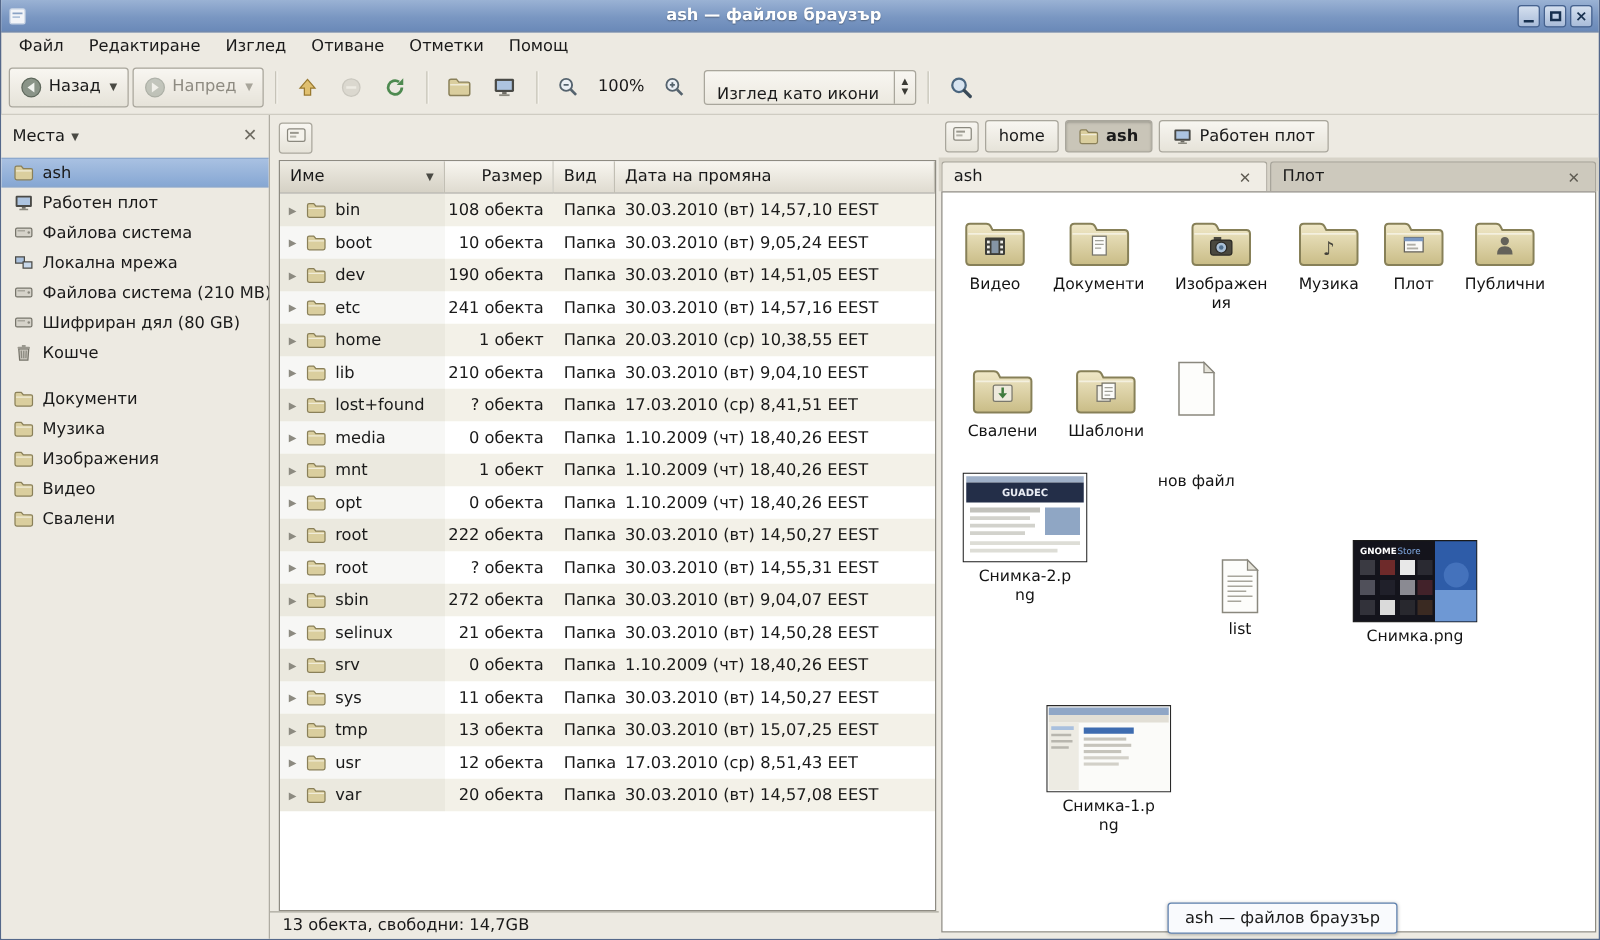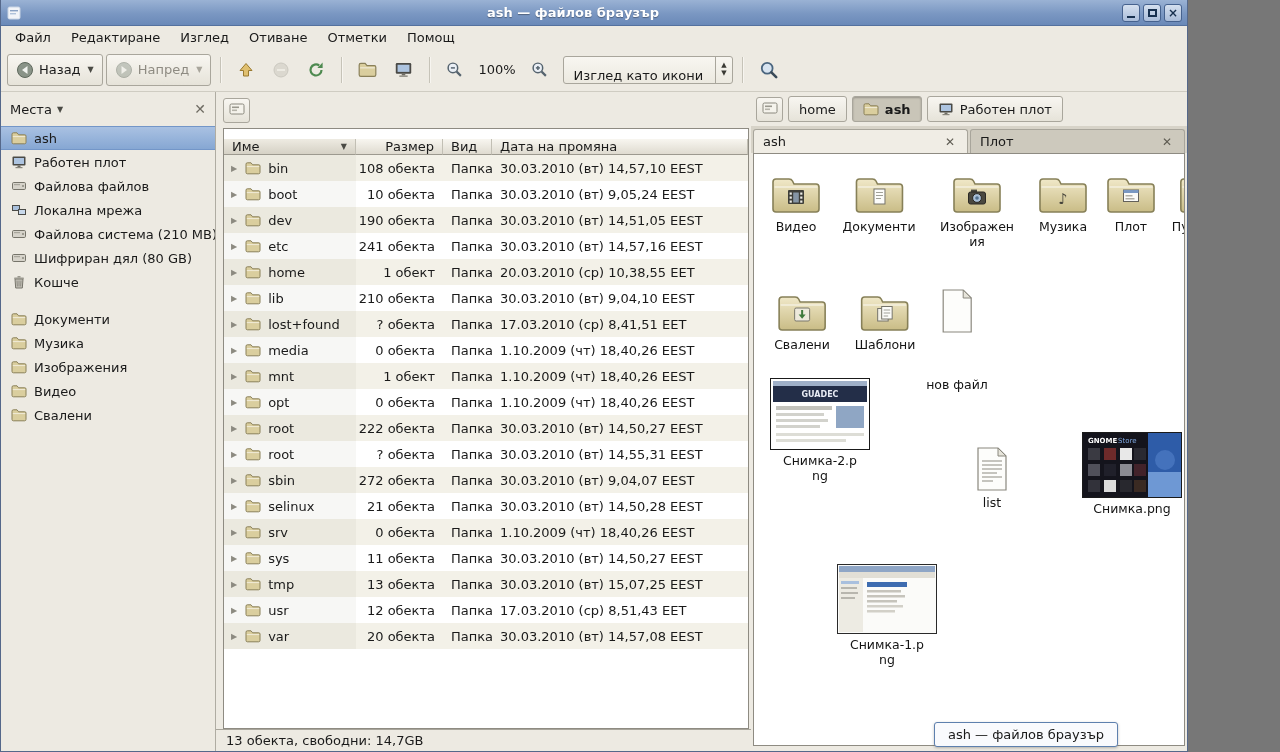--- a/index.html
+++ b/index.html
@@ -1,18 +1,18 @@
 <!DOCTYPE html>
 <html><head>
 <meta charset="utf-8">
 <style>
 *{box-sizing:border-box;margin:0;padding:0;}
 html,body{width:1280px;height:752px;overflow:hidden;}
 body{font-family:"DejaVu Sans","Liberation Sans",sans-serif;font-size:13px;color:#1a1a1a;background:#777;}
-.window{position:relative;width:1188px;height:752px;background:#EDEAE2;display:flex;flex-direction:column;border:1px solid #55688A;border-top:none;}
+.window{position:relative;width:1280px;height:752px;background:#EDEAE2;display:flex;flex-direction:column;border:1px solid #55688A;border-top:none;}
 
 .titlebar{height:26px;flex:0 0 26px;background:linear-gradient(#9AB2D4 0%,#7A97C2 55%,#6A89B8 100%);display:flex;align-items:center;padding:0 5px;border-bottom:1px solid #54719E;}
 .titlebar .title{flex:1;text-align:center;color:#fff;font-weight:bold;font-size:13px;text-shadow:0 1px 1px rgba(0,0,0,.35);white-space:nowrap;overflow:hidden;}
 .titlebar-icon{width:18px;height:18px;display:inline-flex;align-items:center;}
 .winbtns{display:flex;gap:3px;}
 .winbtn{width:18px;height:18px;border-radius:3px;background:linear-gradient(#D5E0EF,#A9BCD9);border:1px solid #46628E;display:flex;align-items:center;justify-content:center;color:#17304F;font-size:12px;font-weight:bold;line-height:1;cursor:default;}
 .gl-min{width:8px;height:2px;background:#17304F;margin-top:9px;}
 .gl-max{width:9px;height:8px;border:2px solid #17304F;}
 
 .menubar{height:22px;flex:0 0 22px;display:flex;align-items:center;padding:0 4px;}
@@ -44,21 +44,21 @@
 .places{flex:1;overflow:hidden;}
 .place{height:24px;display:flex;align-items:center;gap:7px;padding-left:10px;white-space:nowrap;}
 .place.selected{background:linear-gradient(#A9C1E2,#86A7D3);border-top:1px solid #7396C8;border-bottom:1px solid #7396C8;}
 .places-sep{height:13px;}
 .pi{display:inline-flex;align-items:center;width:16px;flex:0 0 16px;}
 
 .pane-mid{width:535px;flex:0 0 535px;display:flex;flex-direction:column;min-height:0;}
 .minibar{height:36px;flex:0 0 36px;display:flex;align-items:center;padding:0 0 0 7px;}
 .mini-btn{width:27px;height:25px;border:1px solid #A9A69C;border-radius:3px;background:linear-gradient(#F8F6F1,#E6E3D9);display:flex;align-items:center;justify-content:center;}
 .listwrap{flex:1;margin:0 2px 0 7px;border:1px solid #8E8B82;display:flex;flex-direction:column;background:#fff;min-height:0;overflow:hidden;}
-.list-header{display:flex;height:26px;flex:0 0 26px;align-items:flex-end;}
+.list-header{display:flex;height:26px;flex:0 0 26px;}
 .hcell{display:flex;align-items:center;padding:0 8px;background:linear-gradient(#F8F6F0,#DFDBD0);border-right:1px solid #C2BFB4;border-bottom:1px solid #9C998F;gap:4px;white-space:nowrap;overflow:hidden;}
 .hcell.sorted{background:linear-gradient(#EEEBE2,#D5D1C5);justify-content:space-between;}
 .sort-arrow{font-size:8px;color:#4A4A44;}
 .c-name{width:132px;flex:0 0 132px;}
 .c-size{width:87px;flex:0 0 87px;justify-content:flex-end;text-align:right;}
 .c-type{width:49px;flex:0 0 49px;}
 .c-date{flex:1;}
 .list-rows{flex:1;overflow:hidden;background:#fff;}
 .lrow{display:flex;height:26px;}
 .lrow.alt{background:#F3F1E8;}
@@ -256,21 +256,21 @@
             <span>Работен плот</span>
           </div>
           <div class="place">
             <span class="pi">
               <svg width="16" height="16" viewBox="0 0 16 16">
                 <rect x="1.5" y="4.5" width="13" height="7" rx="1.2" fill="#D6D3CA" stroke="#76746A"></rect>
                 <circle cx="12" cy="8" r="1" fill="#8A887E"></circle>
                 <rect x="3" y="6" width="6" height="1.2" fill="#A8A69C"></rect>
               </svg>
             </span>
-            <span>Файлова файлов</span>
+            <span>Файлова система</span>
           </div>
           <div class="place">
             <span class="pi">
               <svg width="16" height="16" viewBox="0 0 16 16">
                 <rect x="1" y="3" width="8" height="6" fill="#4A4A46"></rect>
                 <rect x="2" y="4" width="6" height="4" fill="#A9C0DC"></rect>
                 <rect x="7" y="7" width="8" height="6" fill="#4A4A46"></rect>
                 <rect x="8" y="8" width="6" height="4" fill="#C8D8EA"></rect>
               </svg>
             </span>

